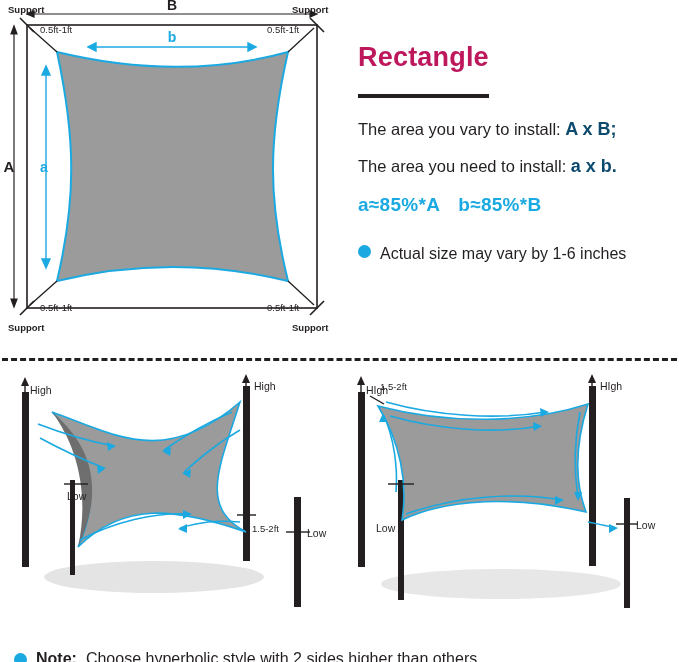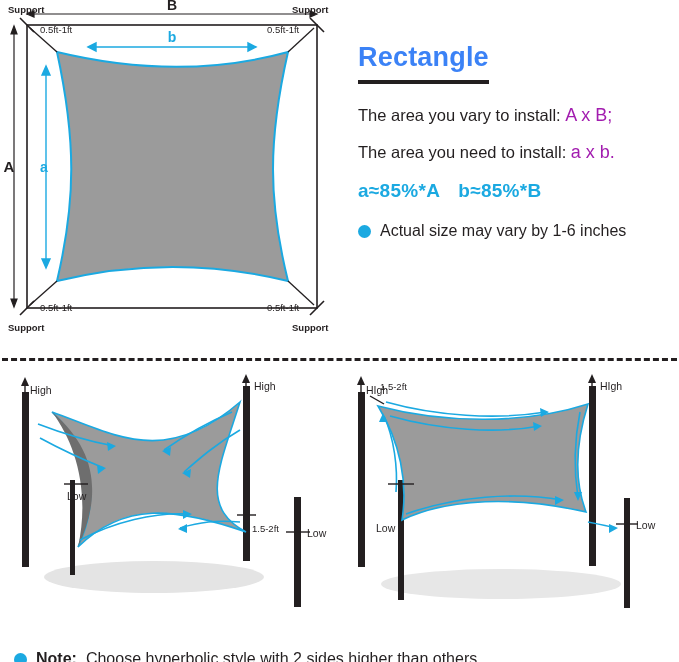--- a/index.html
+++ b/index.html
@@ -32,49 +32,48 @@
   .top-right-text {
     position: absolute;
     left: 352px;
     top: 42px;
     width: 320px;
   }
   .title {
     font-size: 27px;
     font-weight: bold;
     letter-spacing: 0.2px;
-    color: #3b82f6;
+    color: #be185d;
     margin: 0 0 6px 6px;
     display: inline-block;
-    padding-bottom: 7px;
+    padding-bottom: 21px;
     border-bottom: 4px solid #231f20;
   }
   .line {
     font-size: 16.5px;
     color: #231f20;
     margin: 14px 0 0 6px;
     line-height: 1.25;
   }
   .line .accent {
-    color: #a21caf;
-    font-weight: normal;
+    color: #0c4a6e;
+    font-weight: bold;
     font-size: 18px;
   }
   .formula {
     margin: 17px 0 8px 6px;
     color: #1ba9e1;
     font-weight: bold;
     font-size: 19px;
     letter-spacing: 0.3px;
   }
   .formula .gap { display: inline-block; width: 18px; }
   .bullet-row {
-    margin: 20px 0 0 6px;
+    margin: 29px 0 0 6px;
     display: flex;
-    align-items: center;
     gap: 9px;
     font-size: 16px;
   }
   .dot {
     width: 13px;
     height: 13px;
     border-radius: 50%;
     background: #1ba9e1;
     flex: 0 0 auto;
   }

